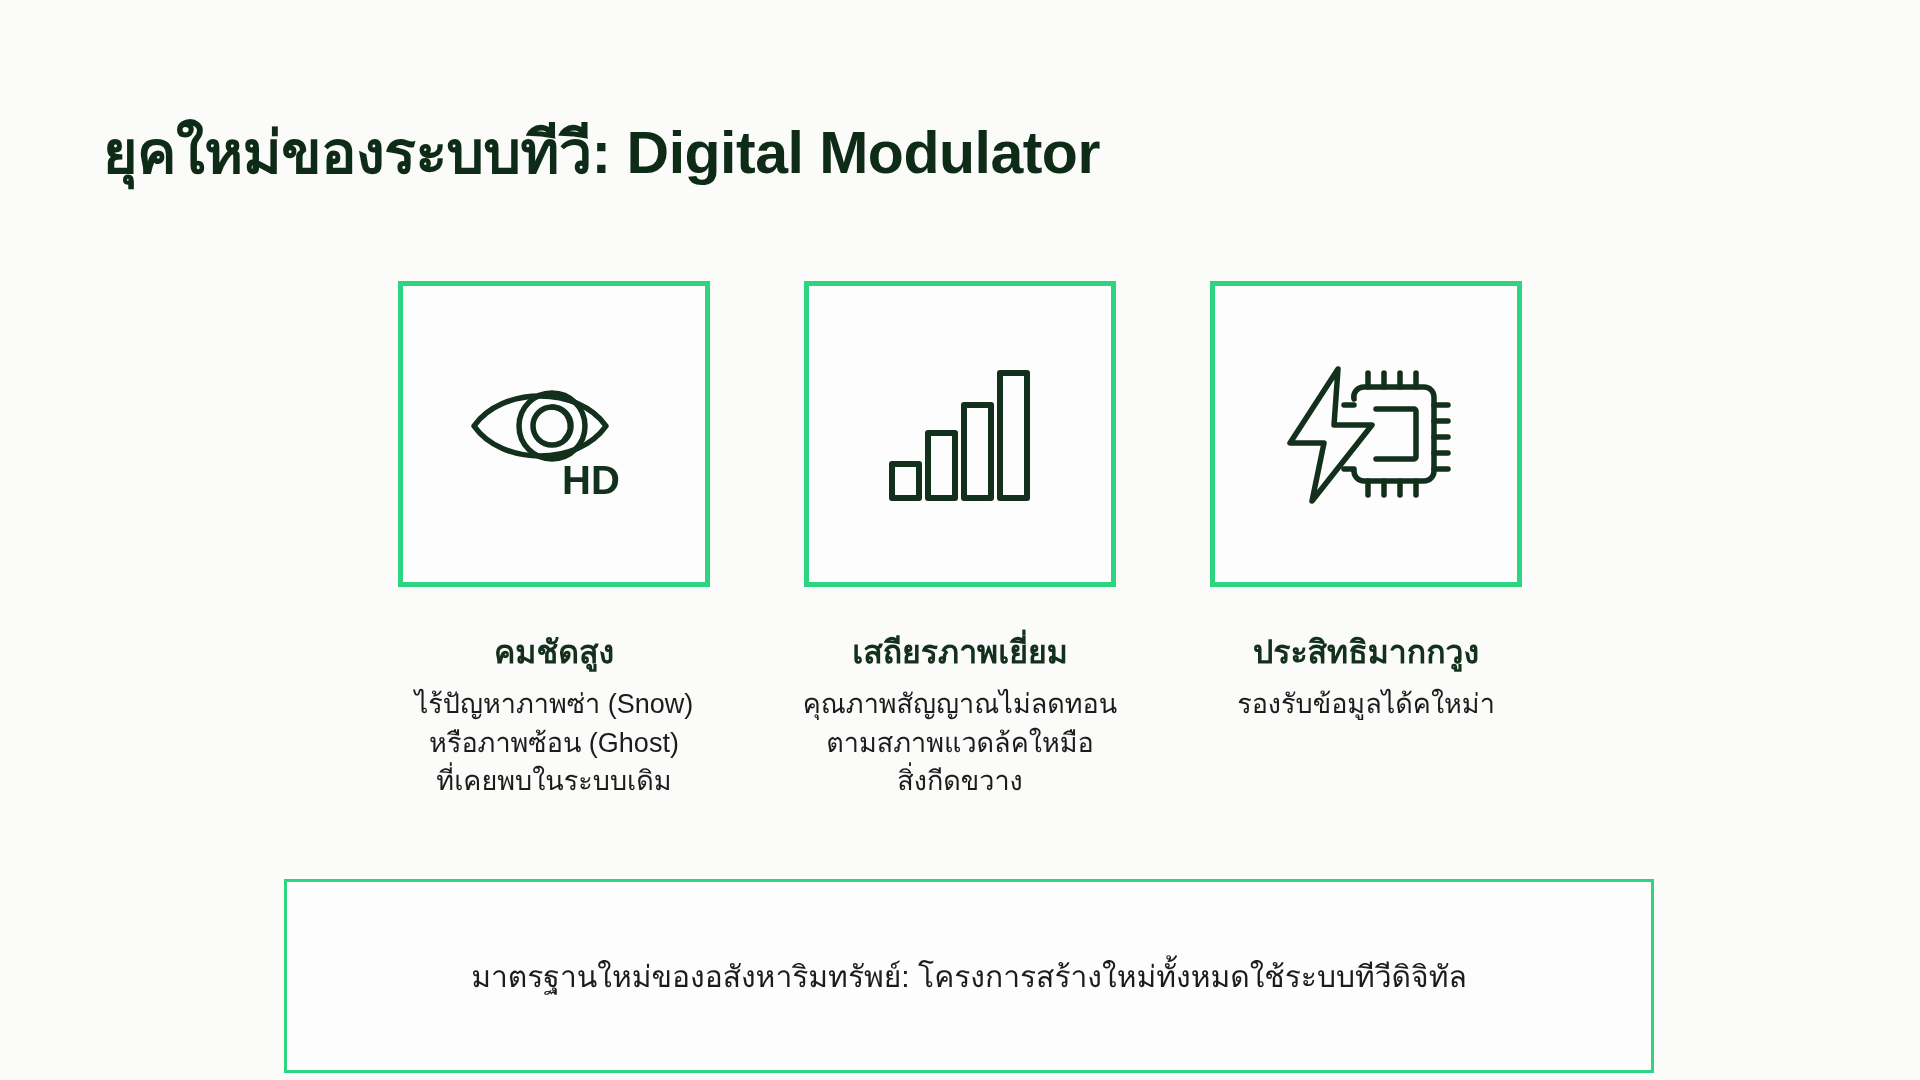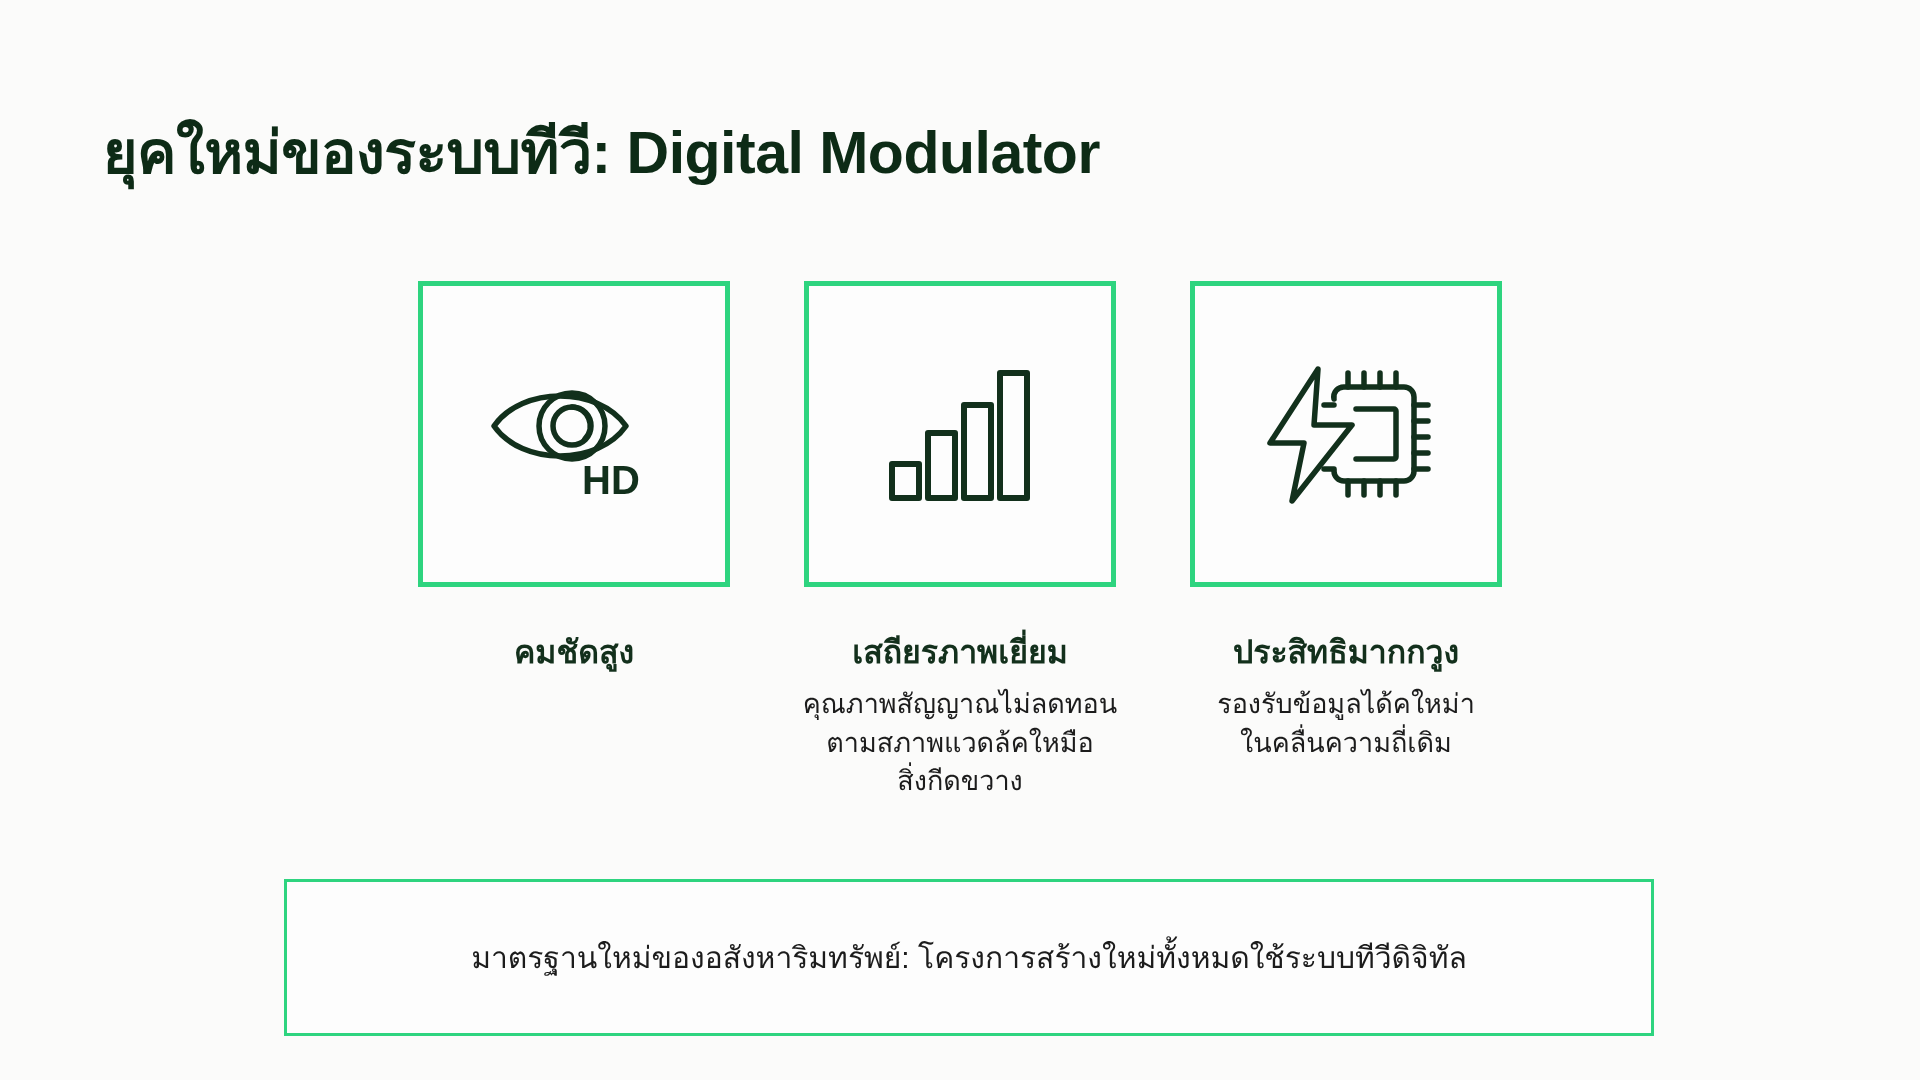--- a/index.html
+++ b/index.html
@@ -38,21 +38,21 @@
 
   
   .cards {
     position: absolute;
     left: 0;
     top: 281px;
     width: 1920px;
     display: flex;
     justify-content: center;
     align-items: flex-start;
-    gap: 74px;
+    gap: 94px;
   }
 
   .card {
     width: 312px;
     display: flex;
     flex-direction: column;
     align-items: center;
   }
 
   .icon-frame {
@@ -89,21 +89,21 @@
   }
 
   .card-body .line { display: block; white-space: nowrap; }
 
   
   .banner {
     position: absolute;
     left: 284px;
     top: 879px;
     width: 1370px;
-    height: 157px;
+    height: 194px;
     border: 3px solid #2ed47f;
     background: #fdfdfd;
     display: flex;
     flex-direction: column;
     align-items: center;
     justify-content: center;
   }
 
   .banner-line {
     font-size: 30px;
@@ -128,20 +128,25 @@
           <svg width="176" height="140" viewBox="0 0 176 140" fill="none" stroke="#12301c" stroke-width="5.5" stroke-linecap="round" stroke-linejoin="round">
             <path d="M8 62 C36 22, 112 22, 140 62 C112 102, 36 102, 8 62 Z"></path>
             <circle cx="86" cy="62" r="33"></circle>
             <circle cx="86" cy="62" r="19"></circle>
             <path d="M86 43 a19 19 0 0 1 13 32" stroke-width="5.5"></path>
             <text x="96" y="130" font-family="Liberation Sans, sans-serif" font-size="40" font-weight="700" fill="#12301c" stroke="none">HD</text>
           </svg>
         </span>
       </div>
       <div class="card-title">คมชัดสูง</div>
+      <div class="card-body">
+        <span class="line">ไร้ปัญหาภาพซ่า (Snow)</span>
+        <span class="line">หรือภาพซ้อน (Ghost)</span>
+        <span class="line">ที่เคยพบในระบบเดิม</span>
+      </div>
     </div>
 
     <div class="card">
       <div class="icon-frame">
         <span>
           <svg width="146" height="140" viewBox="0 0 146 140" fill="none" stroke="#12301c" stroke-width="6" stroke-linejoin="round">
             <rect x="5" y="100" width="27" height="34"></rect>
             <rect x="41" y="69" width="27" height="65"></rect>
             <rect x="77" y="41" width="27" height="93"></rect>
             <rect x="113" y="9" width="27" height="125"></rect>
@@ -172,21 +177,20 @@
 
             <path d="M100 50 h38 a2 2 0 0 1 2 2 v46 a2 2 0 0 1 -2 2 h-38"></path>
 
             <path d="M62 10 L14 84 L48 84 L36 142 L96 66 L58 66 Z" fill="#fdfdfd"></path>
           </svg>
         </span>
       </div>
       <div class="card-title">ประสิทธิมากกวูง</div>
       <div class="card-body">
         <span class="line">รองรับข้อมูลได้คใหม่า</span>
-        <span class="line">ในคลื่นความถี่เดิม</span>
       </div>
     </div>
 
   </div>
 
   <div class="banner">
     <div class="banner-line">มาตรฐานใหม่ของอสังหาริมทรัพย์: โครงการสร้างใหม่ทั้งหมดใช้ระบบทีวีดิจิทัล</div>
   </div>
 
 </div>

